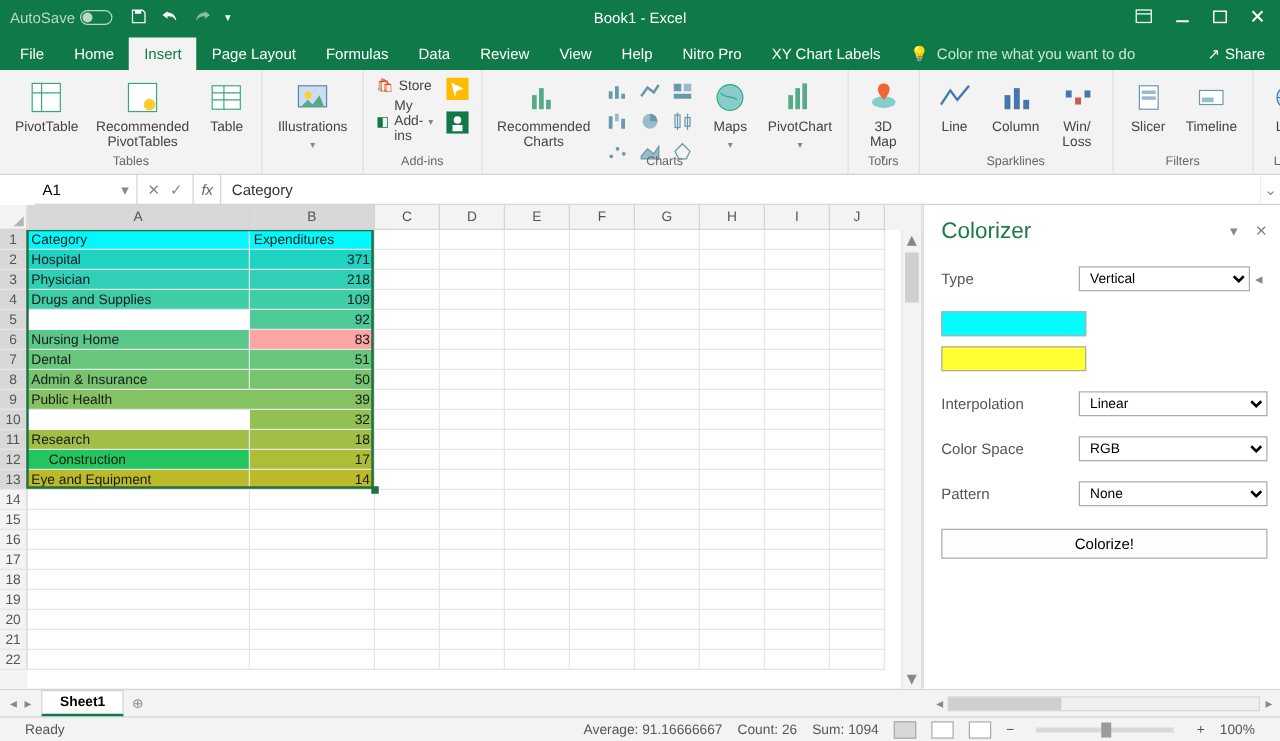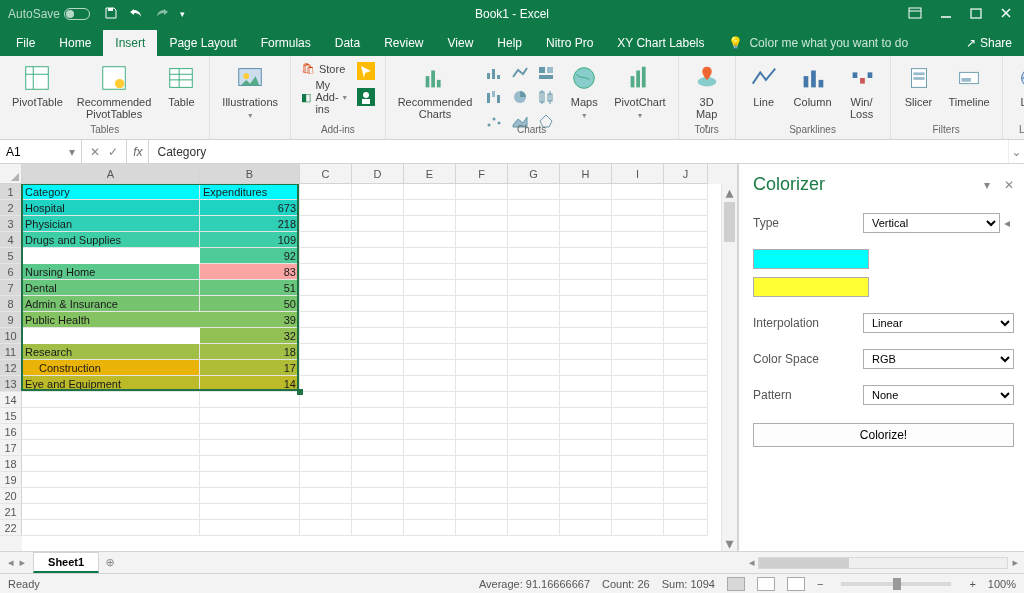--- a/index.html
+++ b/index.html
@@ -30,21 +30,21 @@
   .rbtn { display:flex; flex-direction:column; align-items:center; justify-content:flex-start; padding: 2px 6px; font-size:11px; color:#444; gap:3px; cursor:pointer; text-align:center; line-height:1.05; }
   .rbtn .ico { width:32px; height:32px; display:flex; align-items:center; justify-content:center; }
   .rbtn .ico svg { width:30px; height:30px; }
   .rgroup-label { font-size:10px; color:#666; text-align:center; padding-bottom:2px; }
   .addins-col { display:flex; flex-direction:column; gap:4px; justify-content:center; padding:2px 4px; font-size:11px; color:#444; }
   .addins-col .row { display:flex; align-items:center; gap:4px; cursor:pointer; }
   .chart-grid { display:grid; grid-template-columns: repeat(3, 24px); grid-auto-rows:22px; gap:2px; padding:2px; }
   .chart-grid .c { display:flex; align-items:center; justify-content:center; cursor:pointer; }
 
   
-  .formula-area { height:24px; border-bottom:1px solid #d4d4d4; display:flex; align-items:stretch; background:#fff; font-size:12px; }
+  .formula-area { height:24px; border-bottom:1px solid #d4d4d4; display:flex; align-items:stretch; background:#fff; font-size:12px;margin-left:28px; }
   .namebox { width:82px; border-right:1px solid #d4d4d4; display:flex; align-items:center; padding:0 6px; justify-content:space-between; }
   .namebox .dd { color:#888; }
   .fx-tools { display:flex; align-items:center; gap:8px; padding: 0 8px; border-right:1px solid #d4d4d4; color:#888; }
   .fx-label { display:flex; align-items:center; padding:0 6px; font-style:italic; color:#666; border-right:1px solid #d4d4d4; }
   .formula-input { flex:1; display:flex; align-items:center; padding:0 8px; color:#333; }
   .formula-expand { width:16px; display:flex; align-items:center; justify-content:center; color:#888; border-left:1px solid #eee; cursor:pointer;}
 
   
   .main { display:flex; height: calc(593px - 28px - 28px - 84px - 24px - 22px - 20px); }
   .grid-pane { flex:1; display:flex; flex-direction:column; border-right:1px solid #d4d4d4; }
@@ -70,21 +70,21 @@
   
   .sheettabs { height:22px; background:#f3f3f3; border-top:1px solid #d4d4d4; display:flex; align-items:center; font-size:11px; }
   .sheet-nav { display:flex; gap:6px; padding:0 8px; color:#888; }
   .stab { padding:3px 14px; background:#fff; border:1px solid #d4d4d4; border-bottom:2px solid #0f7a48; font-weight:600; cursor:pointer; }
   .stab-add { width:22px; height:22px; display:flex; align-items:center; justify-content:center; color:#888; cursor:pointer; }
   .hscroll { flex:1; display:flex; align-items:center; justify-content:flex-end; gap:4px; padding-right:6px; }
   .hscroll .bar { width:250px; height:12px; background:#efefef; border:1px solid #d8d8d8; position:relative; }
   .hscroll .bar .th { position:absolute; left:0; top:0; height:100%; width:90px; background:#cfcfcf; }
 
   
-  .status { height:20px; background:#f3f3f3; border-top:1px solid #d4d4d4; display:flex; align-items:center; font-size:11px; color:#555; padding:0 8px; gap:14px; }
+  .status { height:20px; background:#f3f3f3; border-top:1px solid #d4d4d4; display:flex; align-items:center; font-size:11px; color:#555; padding:0 20px; gap:14px; }
   .status .right { margin-left:auto; display:flex; align-items:center; gap:12px; }
   .view-btn { width:18px; height:14px; border:1px solid #aaa; background:#fff; cursor:pointer; }
   .zoom-slider { width:110px; height:4px; background:#d9d9d9; position:relative; margin:0 6px; }
   .zoom-slider .zthumb { width:8px; height:12px; background:#9a9a9a; position:absolute; left:52px; top:-4px; }
 
   
   .side-panel { width:286px; border-left:1px solid #d4d4d4; background:#fff; padding:4px 10px 0 14px; font-size:12px; color:#444; }
   .sp-header { display:flex; align-items:center; padding:6px 0 10px; }
   .sp-title { font-size:18px; color:#1a7b44; font-weight:400; }
   .sp-header .sp-tools { margin-left:auto; display:flex; gap:14px; color:#888; }
@@ -476,21 +476,21 @@
           <div class="cell" style="left: 178px; top: 0px; width: 100px; background: rgb(0, 249, 253);">Expenditures</div>
           <div class="cell" style="left: 278px; top: 0px; width: 52px;"></div>
           <div class="cell" style="left: 330px; top: 0px; width: 52px;"></div>
           <div class="cell" style="left: 382px; top: 0px; width: 52px;"></div>
           <div class="cell" style="left: 434px; top: 0px; width: 52px;"></div>
           <div class="cell" style="left: 486px; top: 0px; width: 52px;"></div>
           <div class="cell" style="left: 538px; top: 0px; width: 52px;"></div>
           <div class="cell" style="left: 590px; top: 0px; width: 52px;"></div>
           <div class="cell" style="left: 642px; top: 0px; width: 44px;"></div>
           <div class="cell" style="left: 0px; top: 16px; width: 178px; background: rgb(31, 211, 195);">Hospital</div>
-          <div class="cell right" style="left: 178px; top: 16px; width: 100px; background: rgb(31, 211, 195);">673</div>
+          <div class="cell right" style="left: 178px; top: 16px; width: 100px; background: rgb(31, 211, 195);">371</div>
           <div class="cell" style="left: 278px; top: 16px; width: 52px;"></div>
           <div class="cell" style="left: 330px; top: 16px; width: 52px;"></div>
           <div class="cell" style="left: 382px; top: 16px; width: 52px;"></div>
           <div class="cell" style="left: 434px; top: 16px; width: 52px;"></div>
           <div class="cell" style="left: 486px; top: 16px; width: 52px;"></div>
           <div class="cell" style="left: 538px; top: 16px; width: 52px;"></div>
           <div class="cell" style="left: 590px; top: 16px; width: 52px;"></div>
           <div class="cell" style="left: 642px; top: 16px; width: 44px;"></div>
           <div class="cell" style="left: 0px; top: 32px; width: 178px; background: rgb(47, 208, 181);">Physician</div>
           <div class="cell right" style="left: 178px; top: 32px; width: 100px; background: rgb(47, 208, 181);">218</div>
@@ -573,21 +573,21 @@
           <div class="cell" style="left: 0px; top: 160px; width: 178px; background: rgb(161, 190, 70);">Research</div>
           <div class="cell right" style="left: 178px; top: 160px; width: 100px; background: rgb(161, 190, 70);">18</div>
           <div class="cell" style="left: 278px; top: 160px; width: 52px;"></div>
           <div class="cell" style="left: 330px; top: 160px; width: 52px;"></div>
           <div class="cell" style="left: 382px; top: 160px; width: 52px;"></div>
           <div class="cell" style="left: 434px; top: 160px; width: 52px;"></div>
           <div class="cell" style="left: 486px; top: 160px; width: 52px;"></div>
           <div class="cell" style="left: 538px; top: 160px; width: 52px;"></div>
           <div class="cell" style="left: 590px; top: 160px; width: 52px;"></div>
           <div class="cell" style="left: 642px; top: 160px; width: 44px;"></div>
-          <div class="cell" style="left: 0px; top: 176px; width: 178px; background: #eab308; padding-left: 17px;">Construction</div>
+          <div class="cell" style="left: 0px; top: 176px; width: 178px; background: #22c55e; padding-left: 17px;">Construction</div>
           <div class="cell right" style="left: 178px; top: 176px; width: 100px; background: rgb(175, 188, 56);">17</div>
           <div class="cell" style="left: 278px; top: 176px; width: 52px;"></div>
           <div class="cell" style="left: 330px; top: 176px; width: 52px;"></div>
           <div class="cell" style="left: 382px; top: 176px; width: 52px;"></div>
           <div class="cell" style="left: 434px; top: 176px; width: 52px;"></div>
           <div class="cell" style="left: 486px; top: 176px; width: 52px;"></div>
           <div class="cell" style="left: 538px; top: 176px; width: 52px;"></div>
           <div class="cell" style="left: 590px; top: 176px; width: 52px;"></div>
           <div class="cell" style="left: 642px; top: 176px; width: 44px;"></div>
           <div class="cell" style="left: 0px; top: 192px; width: 178px; background: rgb(189, 186, 42);">Eye and Equipment</div>

